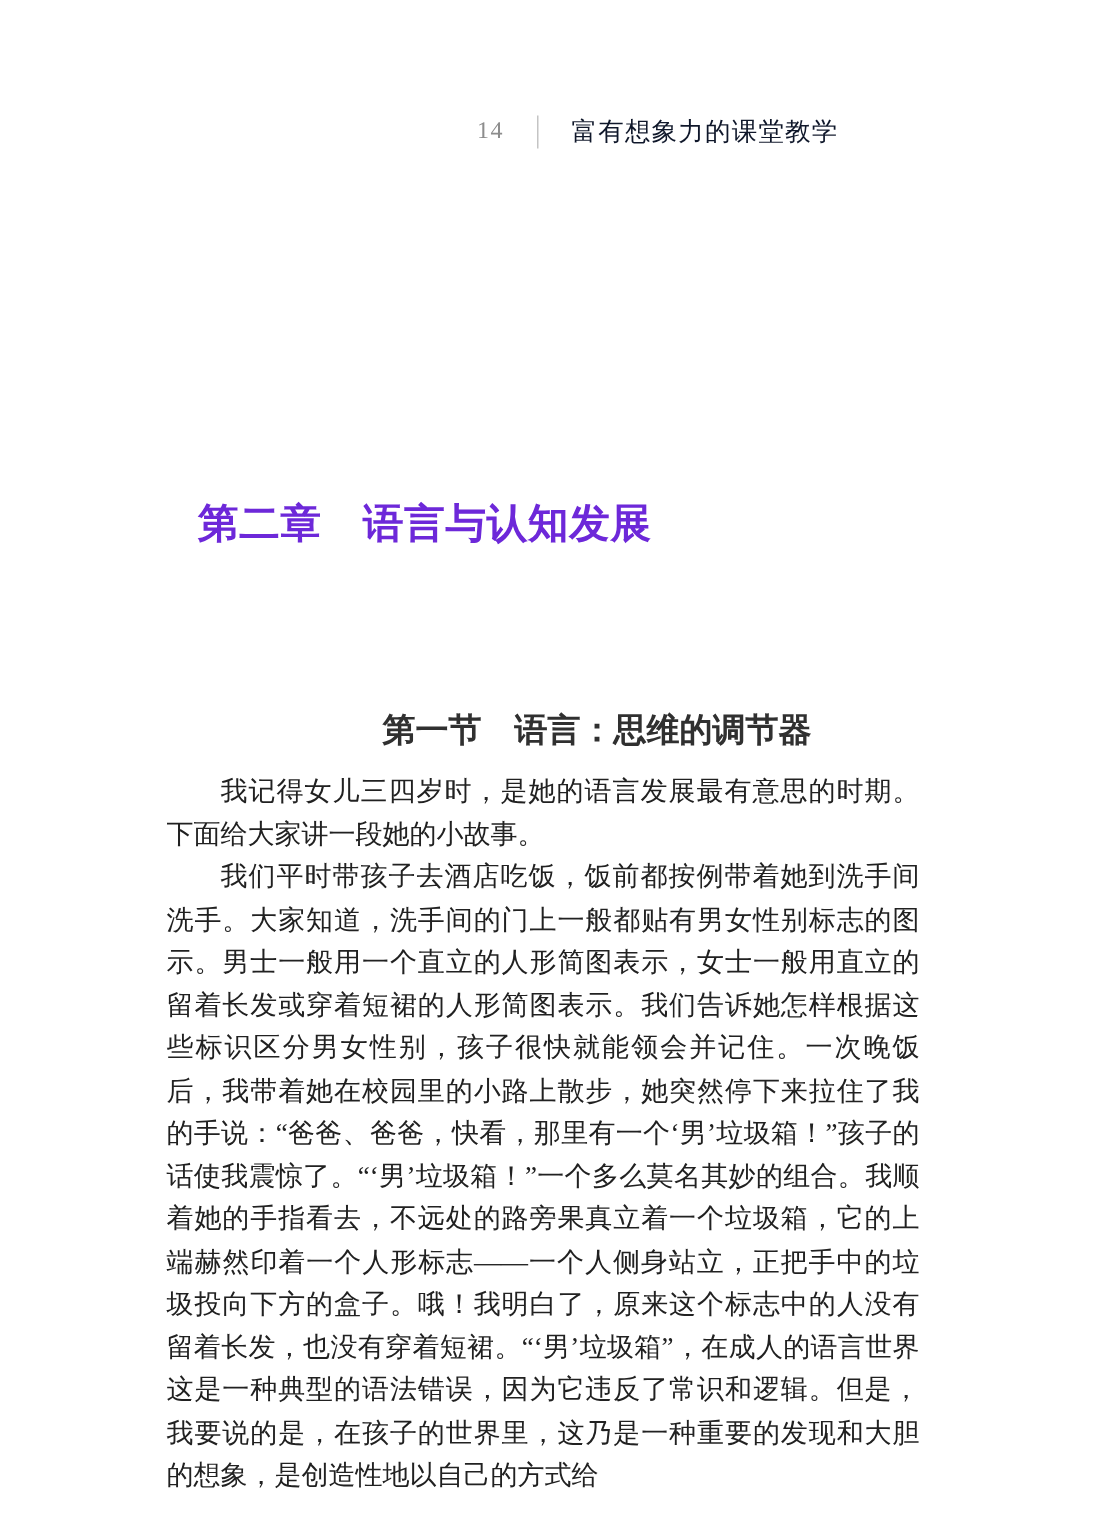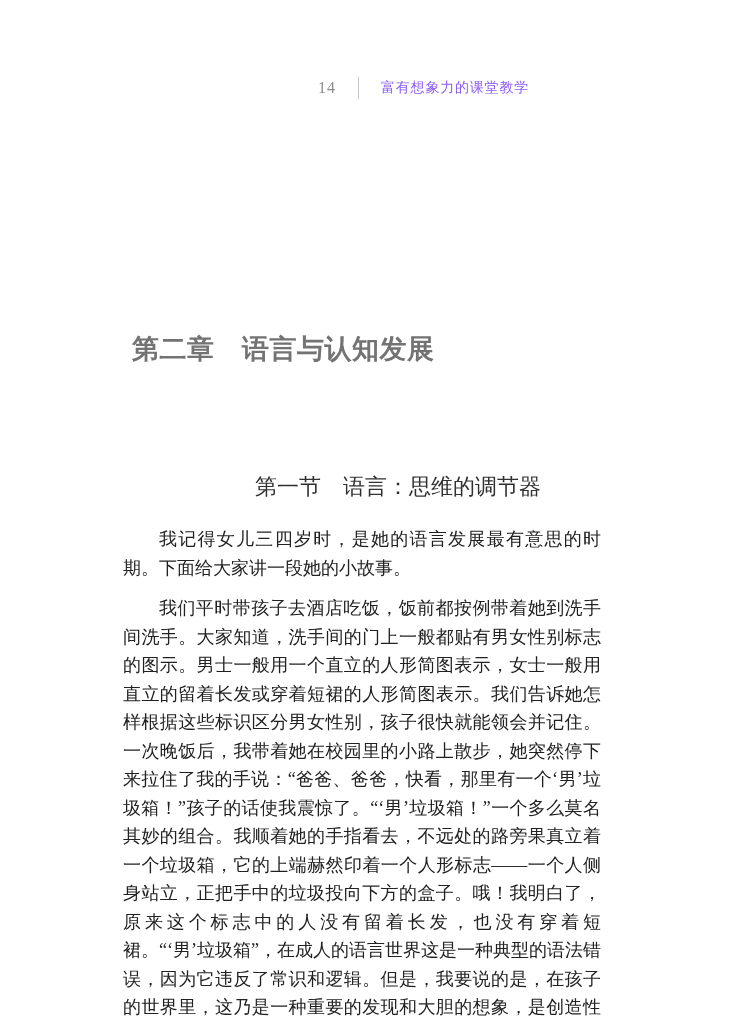--- a/index.html
+++ b/index.html
@@ -34,72 +34,72 @@
     letter-spacing: 1px;
     line-height: 24px;
   }
   .header-divider {
     width: 1px;
     height: 22px;
     background: #c4c4c4;
   }
   .book-title {
     font-family: Liberation Serif, serif;
-    font-size: 14px;
-    color: #8b5cf6;
+    font-size: 17px;
+    color: #0f172a;
     letter-spacing: 0.8px;
     line-height: 24px;
   }
 
   
   .chapter-title {
     position: absolute;
     top: 315px;
     left: 132px;
     font-family: "Liberation Serif", "DejaVu Serif", serif;
     font-size: 27px;
     font-weight: bold;
-    color: #737373;
+    color: #6d28d9;
     line-height: 32px;
     letter-spacing: 0.5px;
     white-space: nowrap;
   }
 
   
   .section-title {
     position: absolute;
     top: 456px;
     left: 111px;
     width: 502px;
     padding-left: 36px;
     box-sizing: content-box;
     text-align: center;
     font-family: "Liberation Sans", "DejaVu Sans", sans-serif;
     font-size: 22px;
-    font-weight: normal;
+    font-weight: bold;
     color: #303030;
     line-height: 26px;
     white-space: nowrap;
   }
 
   
   .body-text {
     position: absolute;
     top: 513px;
     left: 111px;
     width: 502px;
     font-family: "Liberation Serif", "DejaVu Serif", serif;
     font-size: 18px;
     color: #212121;
     line-height: 28.5px;
     text-align: justify;
     text-justify: inter-ideograph;
   }
   .body-text p {
-    margin: 12px;
+    margin: 0;
     text-indent: 2em;
   }
 </style>
 </head>
 <body>
 
 <div class="page">
 
   <div class="running-header">
     <span class="page-number">14</span>

